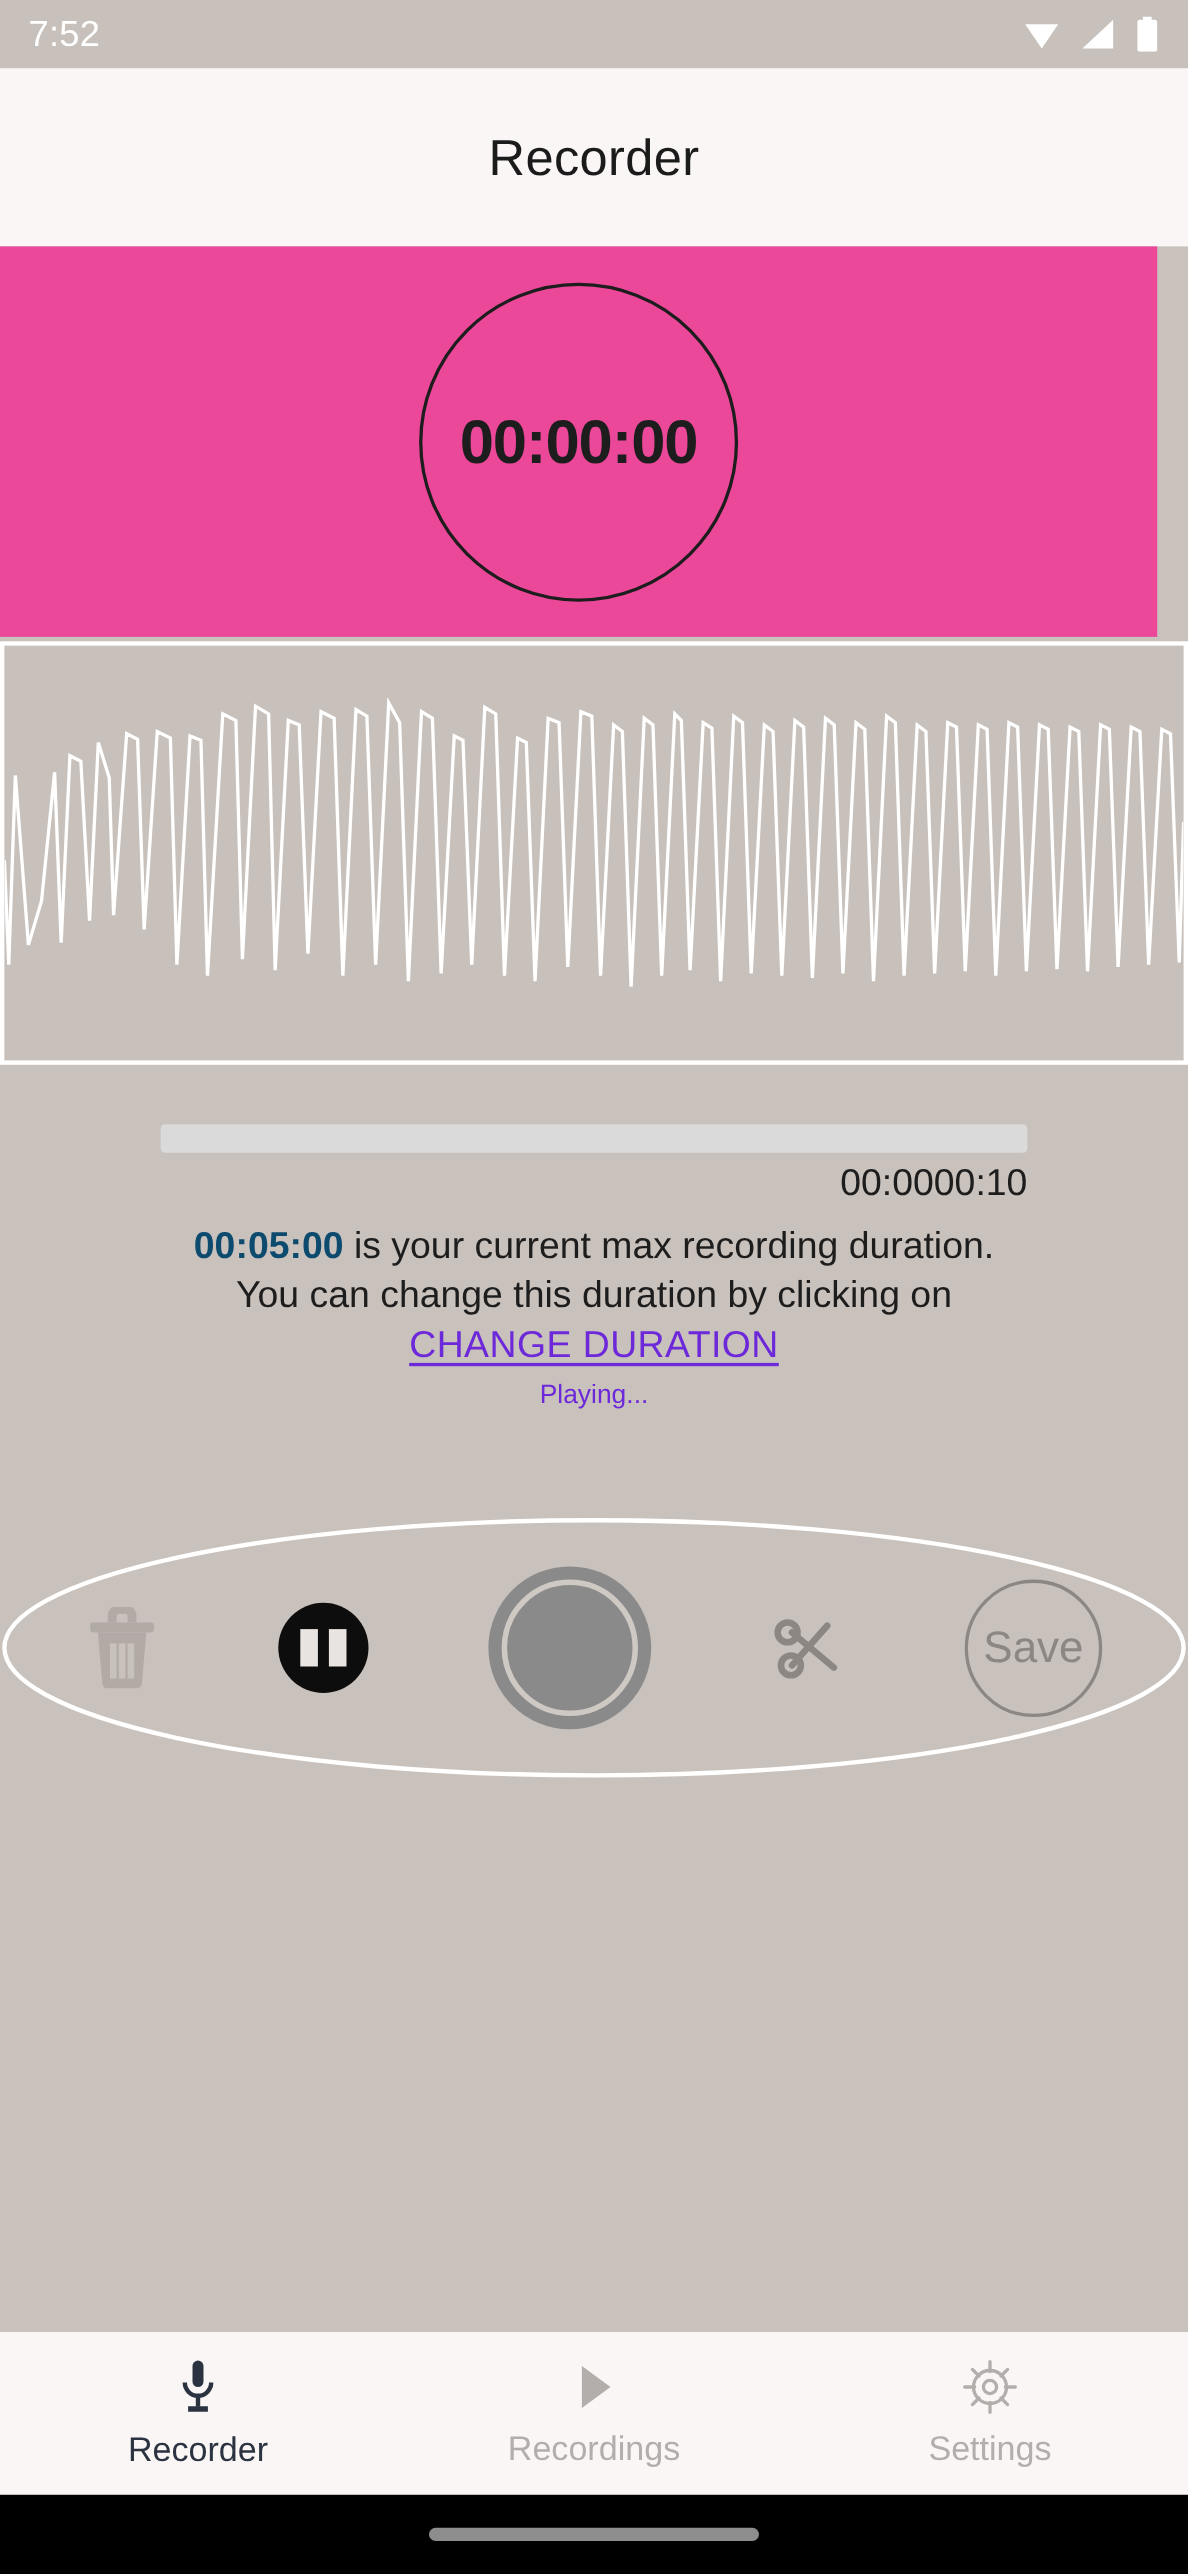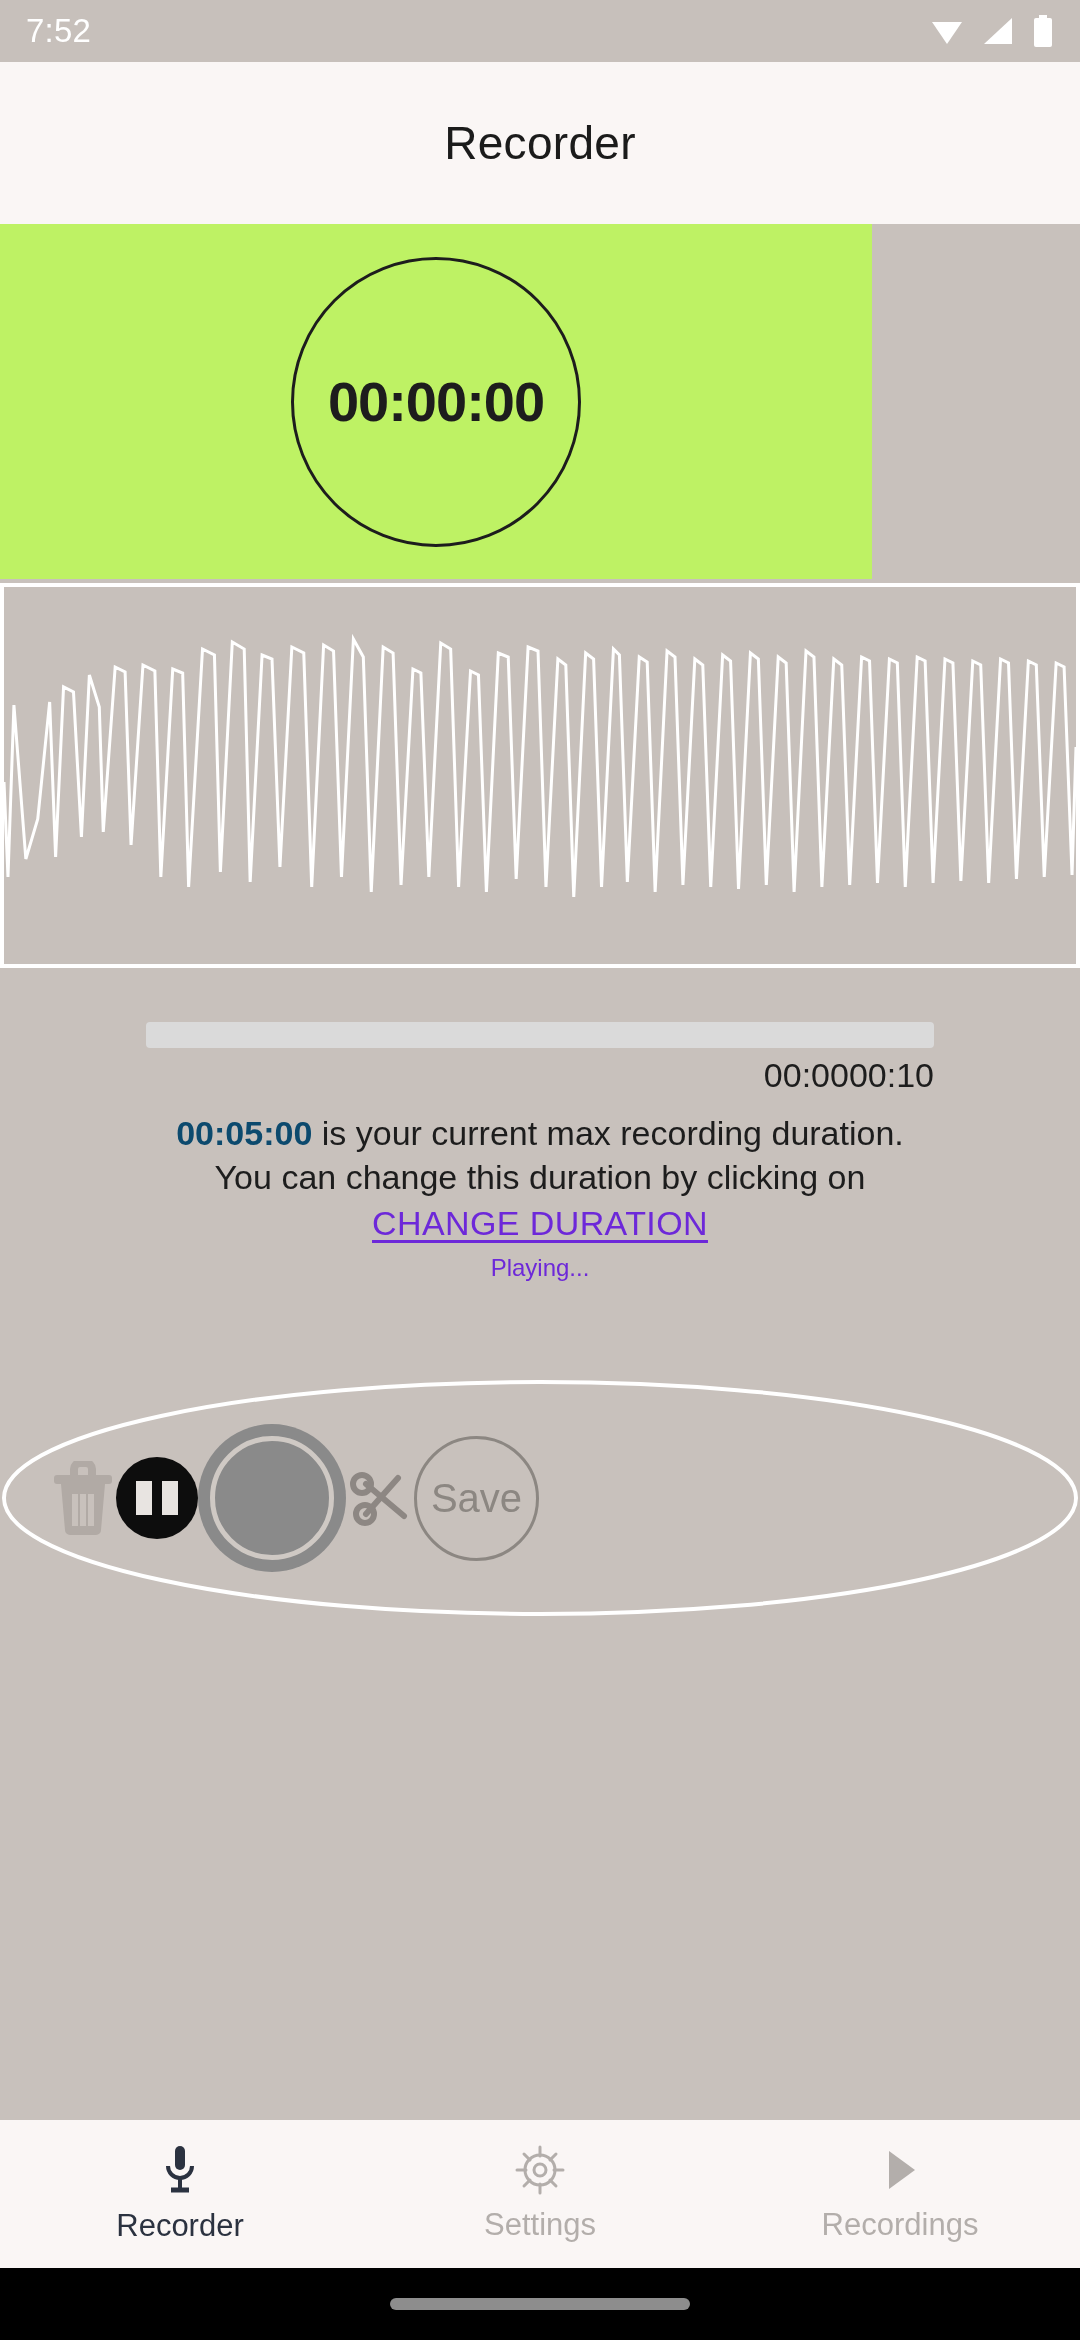--- a/index.html
+++ b/index.html
@@ -23,22 +23,22 @@
 
   
   .appbar {
     position:absolute; top:62px; left:0; width:1080px; height:162px;
     background:#faf6f5; display:flex; align-items:center; justify-content:center;
   }
   .appbar-title { font-size:46px; color:#1b1b1b; font-weight:400; letter-spacing:0.3px; }
 
   
   .timer-zone {
-    position:absolute; top:224px; left:0; width:872px; height:355px;
-    background:#bef264; display:flex; align-items:center; justify-content:center;
+    position:absolute; top:224px; left:0; width:1052px; height:355px;
+    background:#ec4899; display:flex; align-items:center; justify-content:center;
   }
   .timer-circle {
     width:290px; height:290px; border-radius:50%;
     border:3px solid #1d1d1d;
     display:flex; align-items:center; justify-content:center;
   }
   .timer-text { font-size:56px; font-weight:700; color:#1d1d1d; letter-spacing:-1px; }
 
   
   .wave-wrap {
@@ -75,22 +75,22 @@
   
   .controls {
     position:absolute; top:1378px; left:0; width:1080px; height:240px;
   }
   .ellipse {
     position:absolute; left:0; top:0; width:1080px; height:240px;
   }
   .ellipse svg { display:block; width:100%; height:100%; }
   .ctrl-row {
     position:absolute; left:0; top:0; width:1080px; height:240px;
-    display:flex; align-items:center; 
-    padding:0 50px;
+    display:flex; align-items:center; justify-content:space-between;
+    padding:0 78px;
   }
   .ctrl { display:flex; align-items:center; justify-content:center; }
   .ctrl-trash svg, .ctrl-cut svg { display:block; }
   .pause-btn {
     width:82px; height:82px; border-radius:50%; background:#0d0d0d;
     display:flex; align-items:center; justify-content:center; gap:10px;
   }
   .pause-bar { width:16px; height:34px; background:#e8e4e1; }
   .record-btn {
     width:148px; height:148px; border-radius:50%;
@@ -243,20 +243,29 @@
     <div class="nav-item nav-active">
       <span>
         <svg width="40" height="52" viewBox="0 0 40 52">
           <rect x="15" y="2" width="10" height="24" rx="5" fill="#2b3240"></rect>
           <path d="M8 22 a12 12 0 0 0 24 0" fill="none" stroke="#2b3240" stroke-width="4"></path>
           <line x1="20" y1="34" x2="20" y2="44" stroke="#2b3240" stroke-width="4"></line>
           <line x1="11" y1="46" x2="29" y2="46" stroke="#2b3240" stroke-width="5"></line>
         </svg>
       </span>
       <span class="nav-label">Recorder</span>
+    </div>
+
+    <div class="nav-item nav-idle">
+      <span>
+        <svg width="42" height="50" viewBox="0 0 42 50">
+          <path d="M10 6 L36 25 L10 44 Z" fill="#b3aeab"></path>
+        </svg>
+      </span>
+      <span class="nav-label">Recordings</span>
     </div>
 
     <div class="nav-item nav-idle">
       <span>
         <svg width="50" height="50" viewBox="0 0 50 50">
           <circle cx="25" cy="25" r="15" fill="none" stroke="#b3aeab" stroke-width="3"></circle>
           <circle cx="25" cy="25" r="6" fill="none" stroke="#b3aeab" stroke-width="3"></circle>
           <g stroke="#b3aeab" stroke-width="3" stroke-linecap="round">
             <line x1="25" y1="2" x2="25" y2="11"></line>
             <line x1="25" y1="39" x2="25" y2="48"></line>
@@ -265,28 +274,19 @@
             <line x1="9" y1="9" x2="15" y2="15"></line>
             <line x1="35" y1="35" x2="41" y2="41"></line>
             <line x1="41" y1="9" x2="35" y2="15"></line>
             <line x1="15" y1="35" x2="9" y2="41"></line>
           </g>
         </svg>
       </span>
       <span class="nav-label">Settings</span>
     </div>
 
-    <div class="nav-item nav-idle">
-      <span>
-        <svg width="42" height="50" viewBox="0 0 42 50">
-          <path d="M10 6 L36 25 L10 44 Z" fill="#b3aeab"></path>
-        </svg>
-      </span>
-      <span class="nav-label">Recordings</span>
-    </div>
-
   </div>
 
   <div class="gesturebar">
     <div class="gesture-pill"></div>
   </div>
 
 </div>
 
 </body></html>

